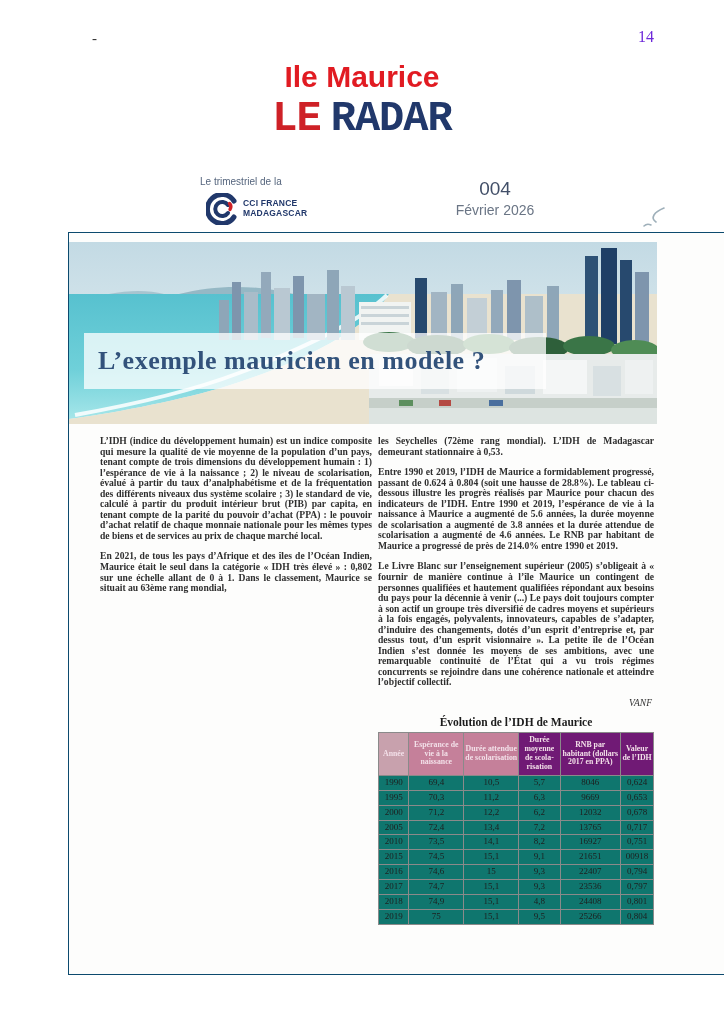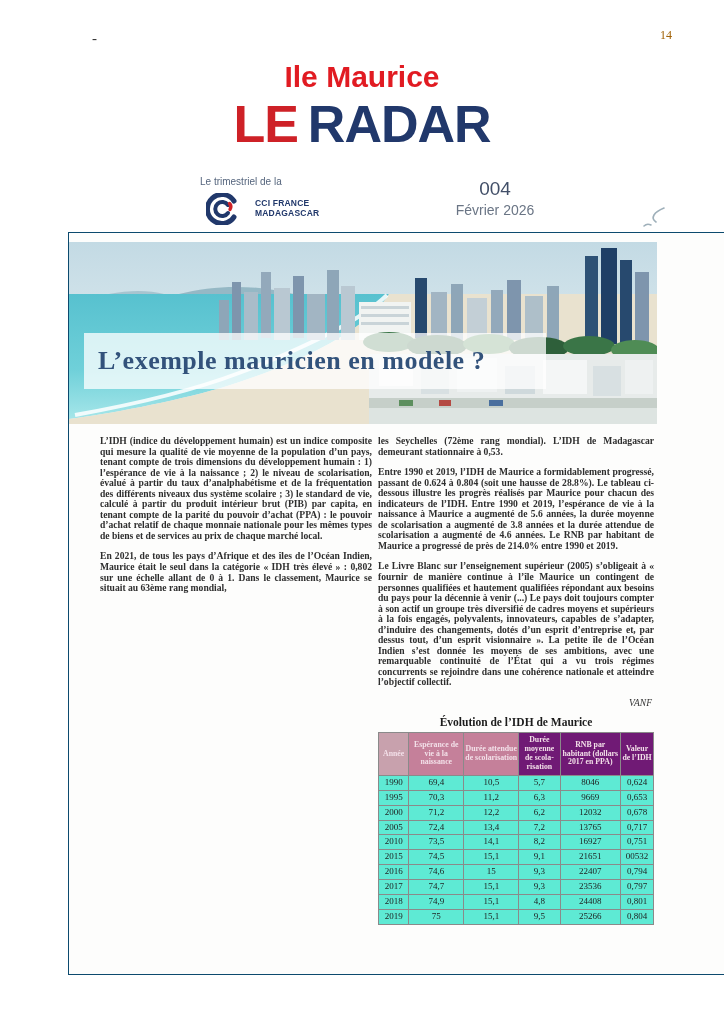--- a/index.html
+++ b/index.html
@@ -1,39 +1,39 @@
 <!DOCTYPE html>
 <html><head>
 <meta charset="utf-8">
 <style>
   html,body{margin:0;padding:0;background:#ffffff;}
   .page{position:relative;width:724px;height:1024px;background:#ffffff;overflow:hidden;
         font-family:"Liberation Serif", serif;color:#222;}
 
   
   .top-dash{position:absolute;left:92px;top:30px;font-size:15px;color:#333;}
-  .page-number{position:absolute;left:660px;top:28px;font-size:12px;color:#a16207;}
+  .page-number{position:absolute;left:638px;top:28px;font-size:16px;color:#6d28d9;}
 
   
   .doc-title{position:absolute;left:0;top:60px;width:724px;margin:0;text-align:center;
              font-family:"Liberation Sans", sans-serif;font-weight:bold;
              font-size:30px;letter-spacing:0;color:#e11b22;}
 
   
   .logo-line{position:absolute;left:0;top:98px;width:724px;text-align:center;
-             font-family:Liberation Sans, sans-serif;font-weight:bold;
-             font-size:52px;letter-spacing:-1px;line-height:1;}
+             font-family:Liberation Mono, monospace;font-weight:bold;
+             font-size:42px;letter-spacing:-1px;line-height:1;}
   .logo-le{color:#ce2127;}
   .logo-radar{color:#21386b;margin-left:10px;}
 
   .tagline{position:absolute;left:200px;top:176px;font-family:"Liberation Sans", sans-serif;
            font-size:10px;color:#55657d;}
   .cci{position:absolute;left:206px;top:193px;display:flex;align-items:center;}
   .cci-mark{width:32px;height:32px;}
-  .cci-text{margin-left:17px;font-family:"Liberation Sans", sans-serif;font-weight:bold;
+  .cci-text{margin-left:5px;font-family:"Liberation Sans", sans-serif;font-weight:bold;
             font-size:8.5px;line-height:1.15;color:#21386b;letter-spacing:.2px;}
   .issue-number{position:absolute;left:440px;top:178px;width:110px;text-align:center;
                 font-family:"Liberation Sans", sans-serif;font-size:19px;color:#424f68;}
   .issue-date{position:absolute;left:440px;top:202px;width:110px;text-align:center;
               font-family:"Liberation Sans", sans-serif;font-size:14px;color:#6a7585;}
   .pen-mark{position:absolute;left:640px;top:206px;width:34px;height:30px;}
 
   
   .scan{position:absolute;left:68px;top:232px;width:662px;height:743px;background:#fdfdfc;
         border:1px solid #0c4a6e;box-sizing:border-box;}
@@ -49,21 +49,21 @@
   .col-left{left:31px;width:272px;}
   .col-right{left:309px;width:276px;}
   .col p{margin:0 0 10px 0;font-weight:bold;}
 
   .signature{text-align:right;font-style:italic;font-size:9.5px;color:#333;margin:2px 2px 8px 0;}
 
   .idh-title{text-align:center;font-weight:bold;font-size:11.5px;color:#1c1c1c;margin:0 0 3px 0;}
   table.idh{border-collapse:collapse;width:100%;table-layout:fixed;}
   .idh th,.idh td{border:1px solid #8a8a8a;text-align:center;vertical-align:middle;}
   .idh th{font-size:7.8px;font-weight:bold;color:#f3e0e9;padding:3px 1px;line-height:1.15;}
-  .idh td{font-size:9px;padding:2px 1px;color:#1e1e1e;background:#5eead4;}
+  .idh td{font-size:9px;padding:2px 1px;color:#1e1e1e;background:#0f766e;}
   .h-annee{background:#c8a1ad;}
   .h-pink{background:#c5809a;}
   .h-purple{background:#701a75;}
   .c-annee{width:11%;}.c-esp{width:20%;}.c-att{width:20%;}
   .c-moy{width:15%;}.c-rnb{width:22%;}.c-val{width:12%;}
 </style>
 </head>
 <body>
 
 <div class="page">
@@ -254,21 +254,21 @@
               <td>16927</td>
               <td>0,751</td>
             </tr>
 
             <tr>
               <td>2015</td>
               <td>74,5</td>
               <td>15,1</td>
               <td>9,1</td>
               <td>21651</td>
-              <td>00532</td>
+              <td>00918</td>
             </tr>
 
             <tr>
               <td>2016</td>
               <td>74,6</td>
               <td>15</td>
               <td>9,3</td>
               <td>22407</td>
               <td>0,794</td>
             </tr>

